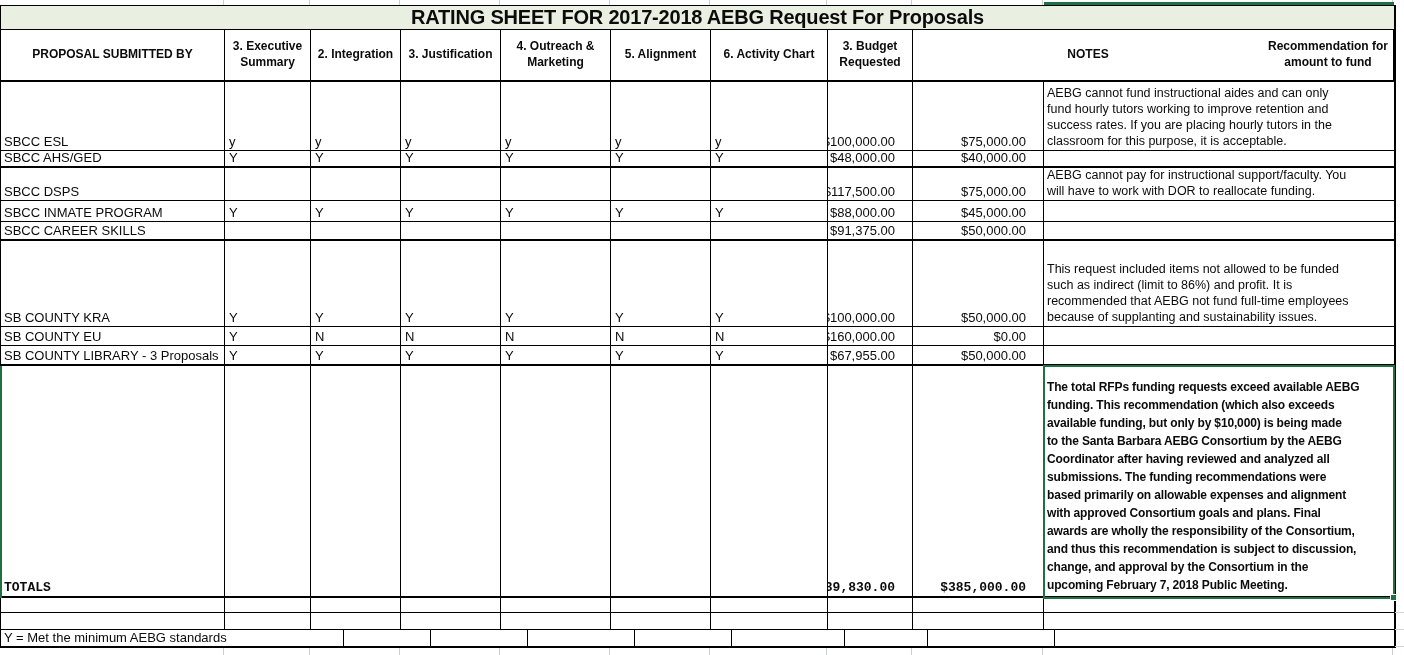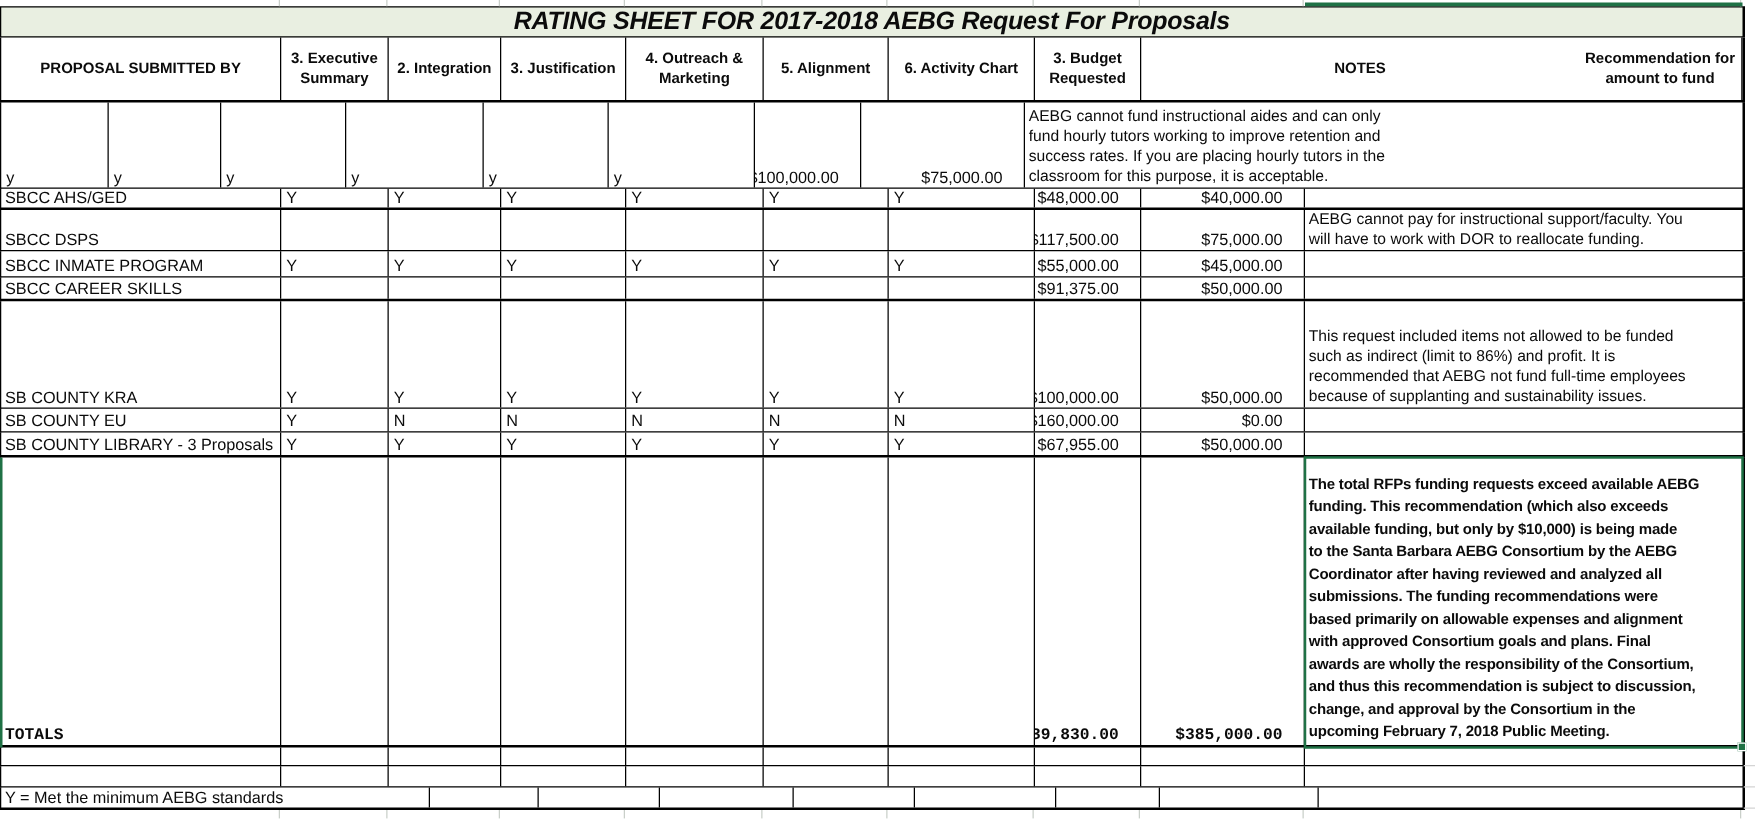--- a/index.html
+++ b/index.html
@@ -20,21 +20,21 @@
   .tr.noedge{border-left:none;border-right:none;width:1394px;}
   .bb1{border-bottom:1px solid var(--grid-black);}
   .bb2{border-bottom:2px solid var(--grid-black);}
   .td{box-sizing:border-box;border-right:1px solid var(--grid-black);
       display:flex;align-items:flex-end;overflow:hidden;}
   .cA{width:224px}.cB{width:86px}.cC{width:90px}.cD{width:100px}.cE{width:110px}
   .cF{width:100px}.cG{width:117px}.cH{width:85px}.cI{width:131px}
   .cJ{width:350px;border-right:none;}
   .cAB{width:354px}
   
-  .h-sliver{height:5px}.h-title{height:25px;border-top:1px solid var(--grid-black);font-style:italic;}
+  .h-sliver{height:5px}.h-title{height:25px;border-top:1px solid var(--grid-black);}
   .h-head{height:52px}
   .h-esl{height:69px}.h-ahs{height:17px}.h-dsps{height:33px}.h-inm{height:21px}
   .h-car{height:19px}.h-kra{height:86px}.h-eu{height:19px}.h-lib{height:20px}
   .h-tot{height:232px}.h-bl1{height:15px}.h-bl2{height:17px}.h-std{height:18px}
   .h-part{height:7px}
   
   .title-row{background:var(--title-bg);}
   .title-cell{width:1393px;border-right:none;justify-content:center;align-items:center;
       font-weight:bold;font-size:20px;letter-spacing:-0.2px;}
   .th{justify-content:center;align-items:center;text-align:center;
@@ -87,20 +87,21 @@
     <div class="td cD th">3. Justification</div>
     <div class="td cE th">4. Outreach &amp; Marketing</div>
     <div class="td cF th">5. Alignment</div>
     <div class="td cG th">6. Activity Chart</div>
     <div class="td cH th">3. Budget Requested</div>
     <div class="td cJ th">NOTES</div>
     <div class="td cI th">Recommendation for amount to fund</div>
   </div>
 
   <div class="tr h-esl bb1">
+    <div class="td cA lbl">SBCC ESL</div>
     <div class="td cB rat">y</div>
     <div class="td cC rat">y</div>
     <div class="td cD rat">y</div>
     <div class="td cE rat">y</div>
     <div class="td cF rat">y</div>
     <div class="td cG rat">y</div>
     <div class="td cH num">$100,000.00</div>
     <div class="td cI num">$75,000.00</div>
     <div class="td cJ note">AEBG cannot fund instructional aides and can only
 fund hourly tutors working to improve retention and
@@ -136,21 +137,21 @@
   </div>
 
   <div class="tr h-inm bb1">
     <div class="td cA lbl">SBCC INMATE PROGRAM</div>
     <div class="td cB rat">Y</div>
     <div class="td cC rat">Y</div>
     <div class="td cD rat">Y</div>
     <div class="td cE rat">Y</div>
     <div class="td cF rat">Y</div>
     <div class="td cG rat">Y</div>
-    <div class="td cH num">$55,000.00</div>
+    <div class="td cH num">$88,000.00</div>
     <div class="td cI num">$45,000.00</div>
     <div class="td cJ note"></div>
   </div>
 
   <div class="tr h-car bb2">
     <div class="td cA lbl">SBCC CAREER SKILLS</div>
     <div class="td cB rat"></div>
     <div class="td cC rat"></div>
     <div class="td cD rat"></div>
     <div class="td cE rat"></div>

